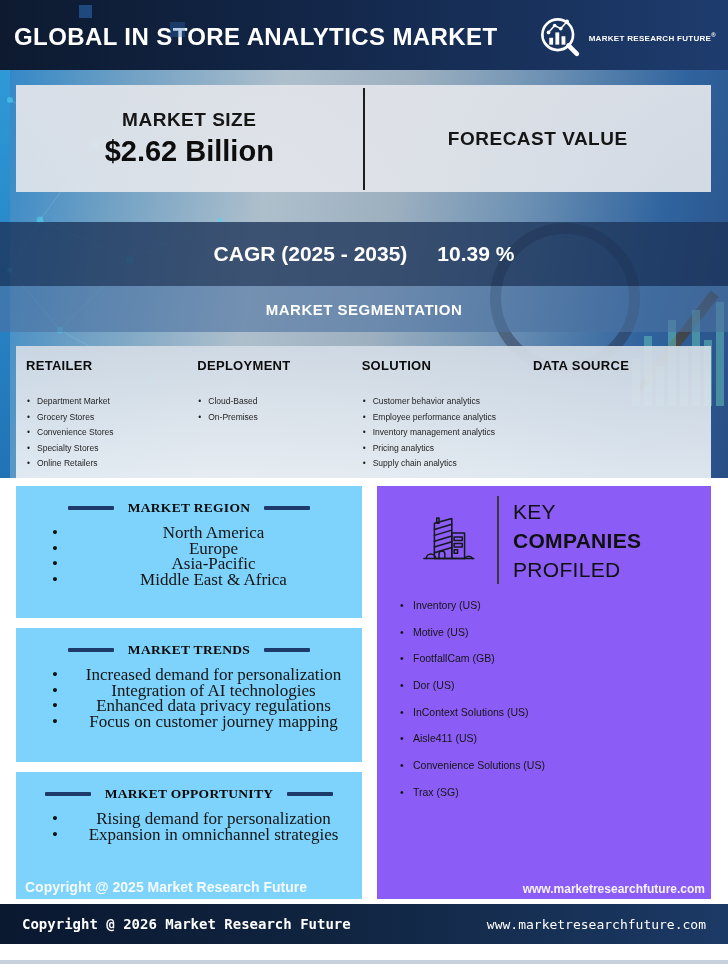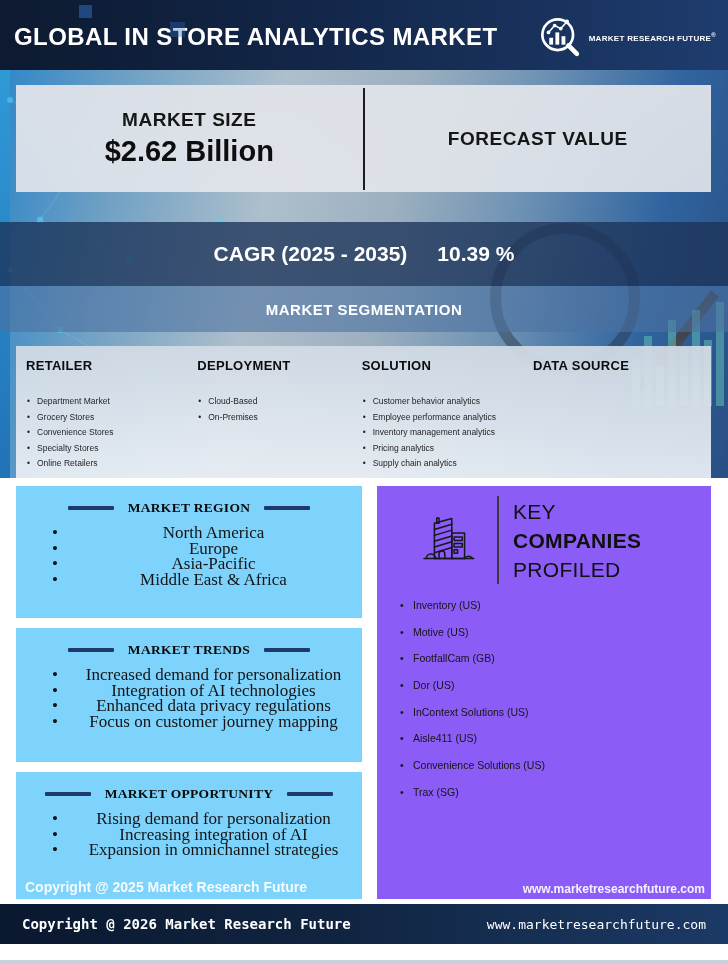--- a/index.html
+++ b/index.html
@@ -258,21 +258,20 @@
   </section>
 
   <section class="box lbox box-opp">
     <div class="sec-head">
       <span class="dash"></span>
       <span class="t">MARKET OPPORTUNITY</span>
       <span class="dash"></span>
     </div>
     <ul class="sec-list">
         <li><span>Rising demand for personalization</span></li>
-        <li><span>Increasing integration of AI</span></li>
         <li><span>Expansion in omnichannel strategies</span></li>
       </ul>
   </section>
 
   <aside class="box box-comp">
     <div class="comp-head">
       <svg class="comp-icon" viewBox="0 0 100 100" fill="none" stroke="#15181c" stroke-width="2.6" stroke-linecap="round" stroke-linejoin="round">
         <rect x="34" y="12" width="4" height="9"></rect>
         <polygon points="30,21 60,13 60,82 30,82"></polygon>
         <line x1="30" y1="32" x2="60" y2="23"></line>

